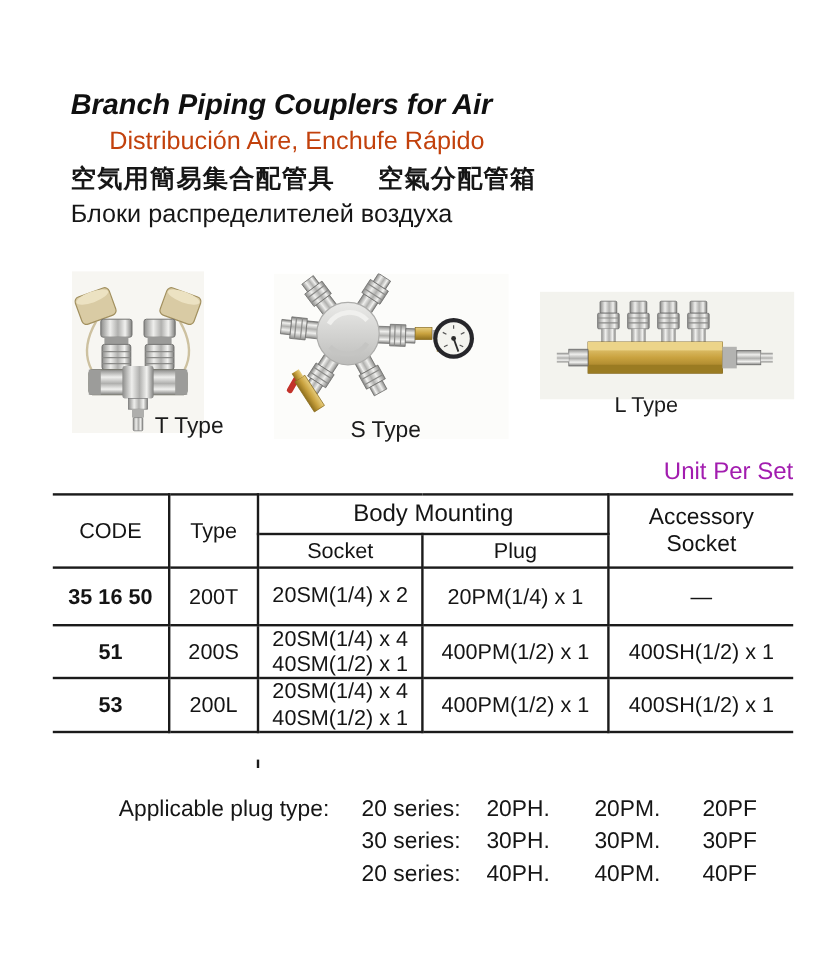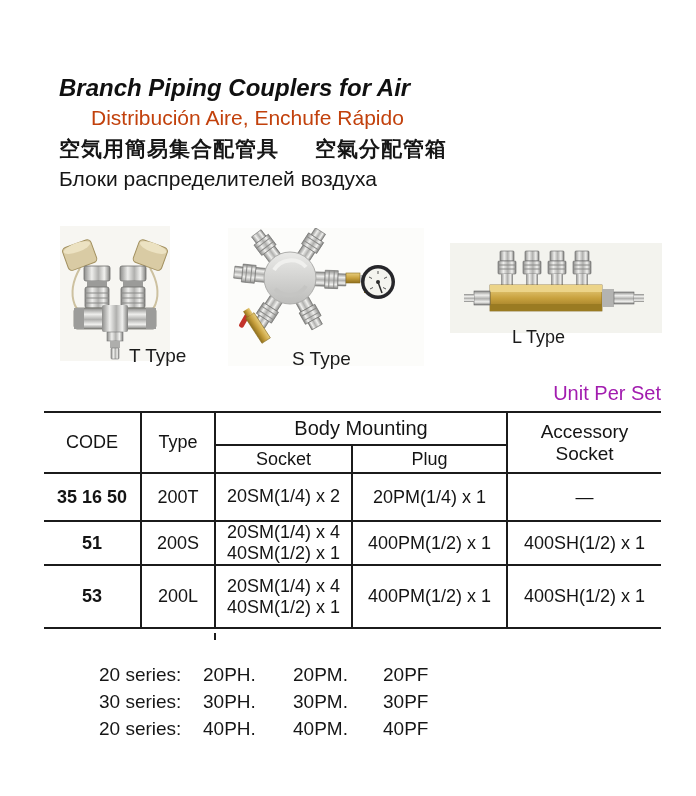--- a/index.html
+++ b/index.html
@@ -30,21 +30,21 @@
     position:absolute;left:44px;top:411px;width:617px;
     border-collapse:collapse;table-layout:fixed;
   }
   table.spec td{
     border:2px solid #1b1b1b;padding:0;text-align:center;vertical-align:middle;
     font-size:18px;color:#141414;overflow:hidden;
   }
   table.spec td.no-l{border-left:0;}
   table.spec td.no-r{border-right:0;}
   tr.hr1{height:33px;} tr.hr2{height:28px;}
-  tr.r1{height:48px;} tr.r2{height:40px;} tr.r3{height:63px;}
+  tr.r1{height:48px;} tr.r2{height:40px;} tr.r3{height:44px;}
   td.hd{font-size:19px;}
   td.code{font-weight:700;text-align:right;padding-right:7px;font-size:19px;}
   .blk{display:block;line-height:1.18;}
   td.acc-h .blk{line-height:1.12;font-size:19px;}
   
   .tick{position:absolute;left:214px;top:633px;width:2px;height:7px;background:#1b1b1b;}
   
   .plug-block{position:absolute;left:99px;top:661px;display:flex;font-size:19px;color:#161616;}
   .plug-label{white-space:nowrap;margin-right:27px;line-height:27px;}
   .plug-rows{line-height:27px;}
@@ -286,20 +286,21 @@
             <span class="blk">40SM(1/2) x 1</span>
         </td>
         <td>400PM(1/2) x 1</td>
         <td class="no-r">400SH(1/2) x 1</td>
       </tr>
     </tbody>
   </table>
   <div class="tick"></div>
 
   <div class="plug-block">
+    <div class="plug-label">Applicable plug type:</div>
     <div class="plug-rows">
       <div class="plug-row">
         <span class="series">20 series:</span><span class="item">20PH.</span><span class="item">20PM.</span><span class="item">20PF</span>
       </div>
       <div class="plug-row">
         <span class="series">30 series:</span><span class="item">30PH.</span><span class="item">30PM.</span><span class="item">30PF</span>
       </div>
       <div class="plug-row">
         <span class="series">20 series:</span><span class="item">40PH.</span><span class="item">40PM.</span><span class="item">40PF</span>
       </div>

